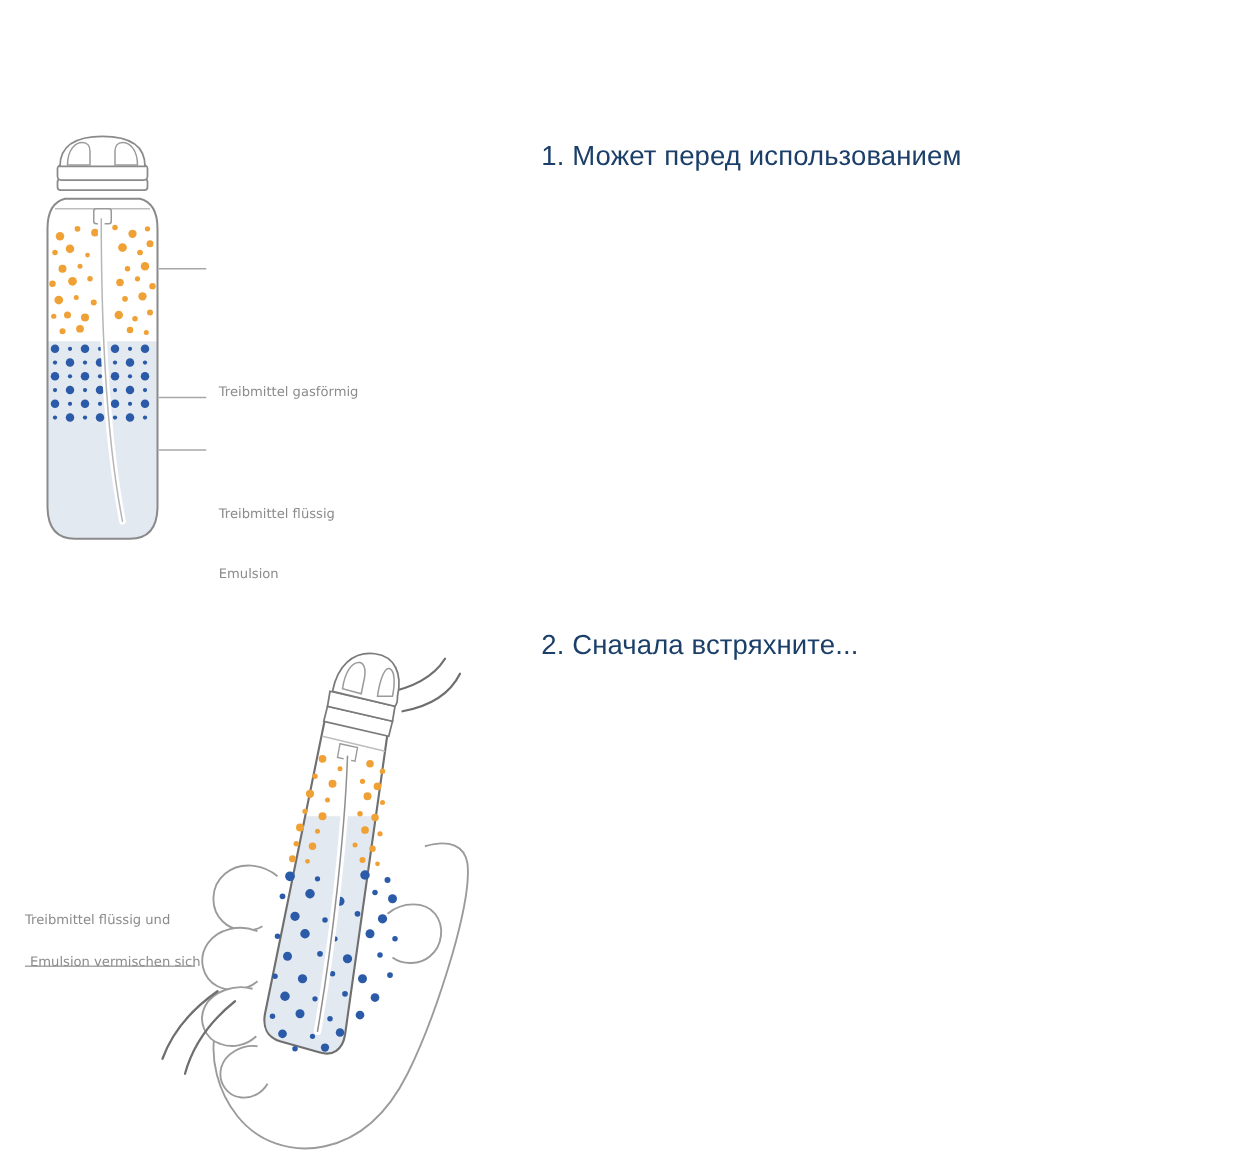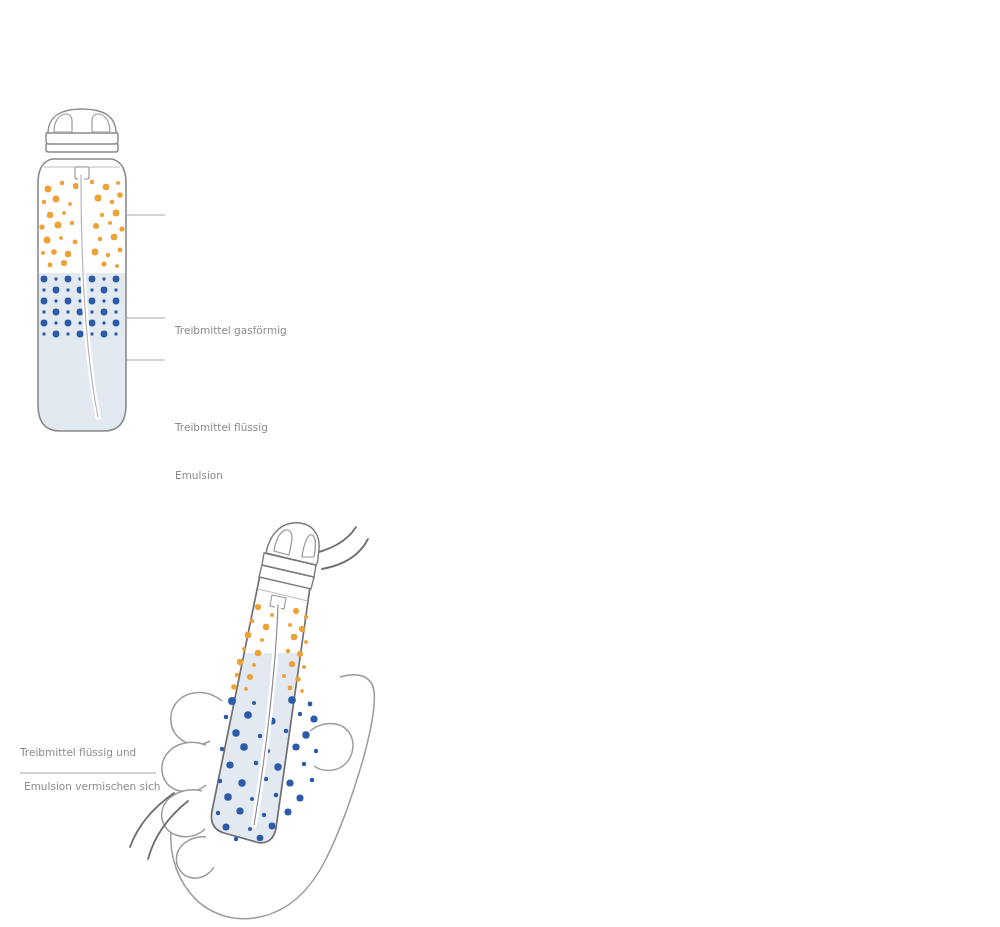--- a/index.html
+++ b/index.html
@@ -41,21 +41,20 @@
 
   
   .illus{position:absolute;}
   .callout-label{
     position:absolute;
     font-family:"DejaVu Sans", sans-serif;
     font-size:10.5px;
     color:#8c8c8c;
     line-height:15px;
     white-space:pre;
-    margin-top:16px;
   }
   svg{display:block;overflow:visible;}
 </style>
 </head>
 <body>
 
 <div class="page">
 
 
   <div class="illus" style="left:20px; top:105px; width:400px; height:350px;">
@@ -184,20 +183,21 @@
     </svg>
 
     <div class="callout-label" style="left:155px; top:202px;">Treibmittel gasförmig</div>
 
     <div class="callout-label" style="left:155px; top:299px;">Treibmittel flüssig</div>
 
     <div class="callout-label" style="left:155px; top:347px;">Emulsion</div>
   </div>
 
   <div class="section" style="left:433px; top:112px; width:540px;">
+    <h2 class="sec-heading">1. Может перед использованием</h2>
   </div>
 
   <div class="illus" style="left:10px; top:495px; width:410px; height:430px;">
 
     <svg width="410" height="430" viewBox="0 0 410 430">
       <defs>
         <clipPath id="tiltBodyClip">
           <path d="M250,80 L300,92 L266,333 C264,345 256,350 246,347
                    L214,338 C204,335 200,327 202,316 Z"></path>
         </clipPath>
@@ -327,15 +327,16 @@
       </g>
 
       <line x1="10" y1="278" x2="146" y2="278" stroke="#a8a8a8" stroke-width="1.2"></line>
     </svg>
 
     <div class="callout-label" style="left:10px; top:234px;">Treibmittel flüssig und</div>
     <div class="callout-label" style="left:14px; top:268px;">Emulsion vermischen sich</div>
   </div>
 
   <div class="section" style="left:433px; top:503px; width:540px;">
+    <h2 class="sec-heading">2. Сначала встряхните...</h2>
   </div>
 
 </div>
 
 </body></html>

